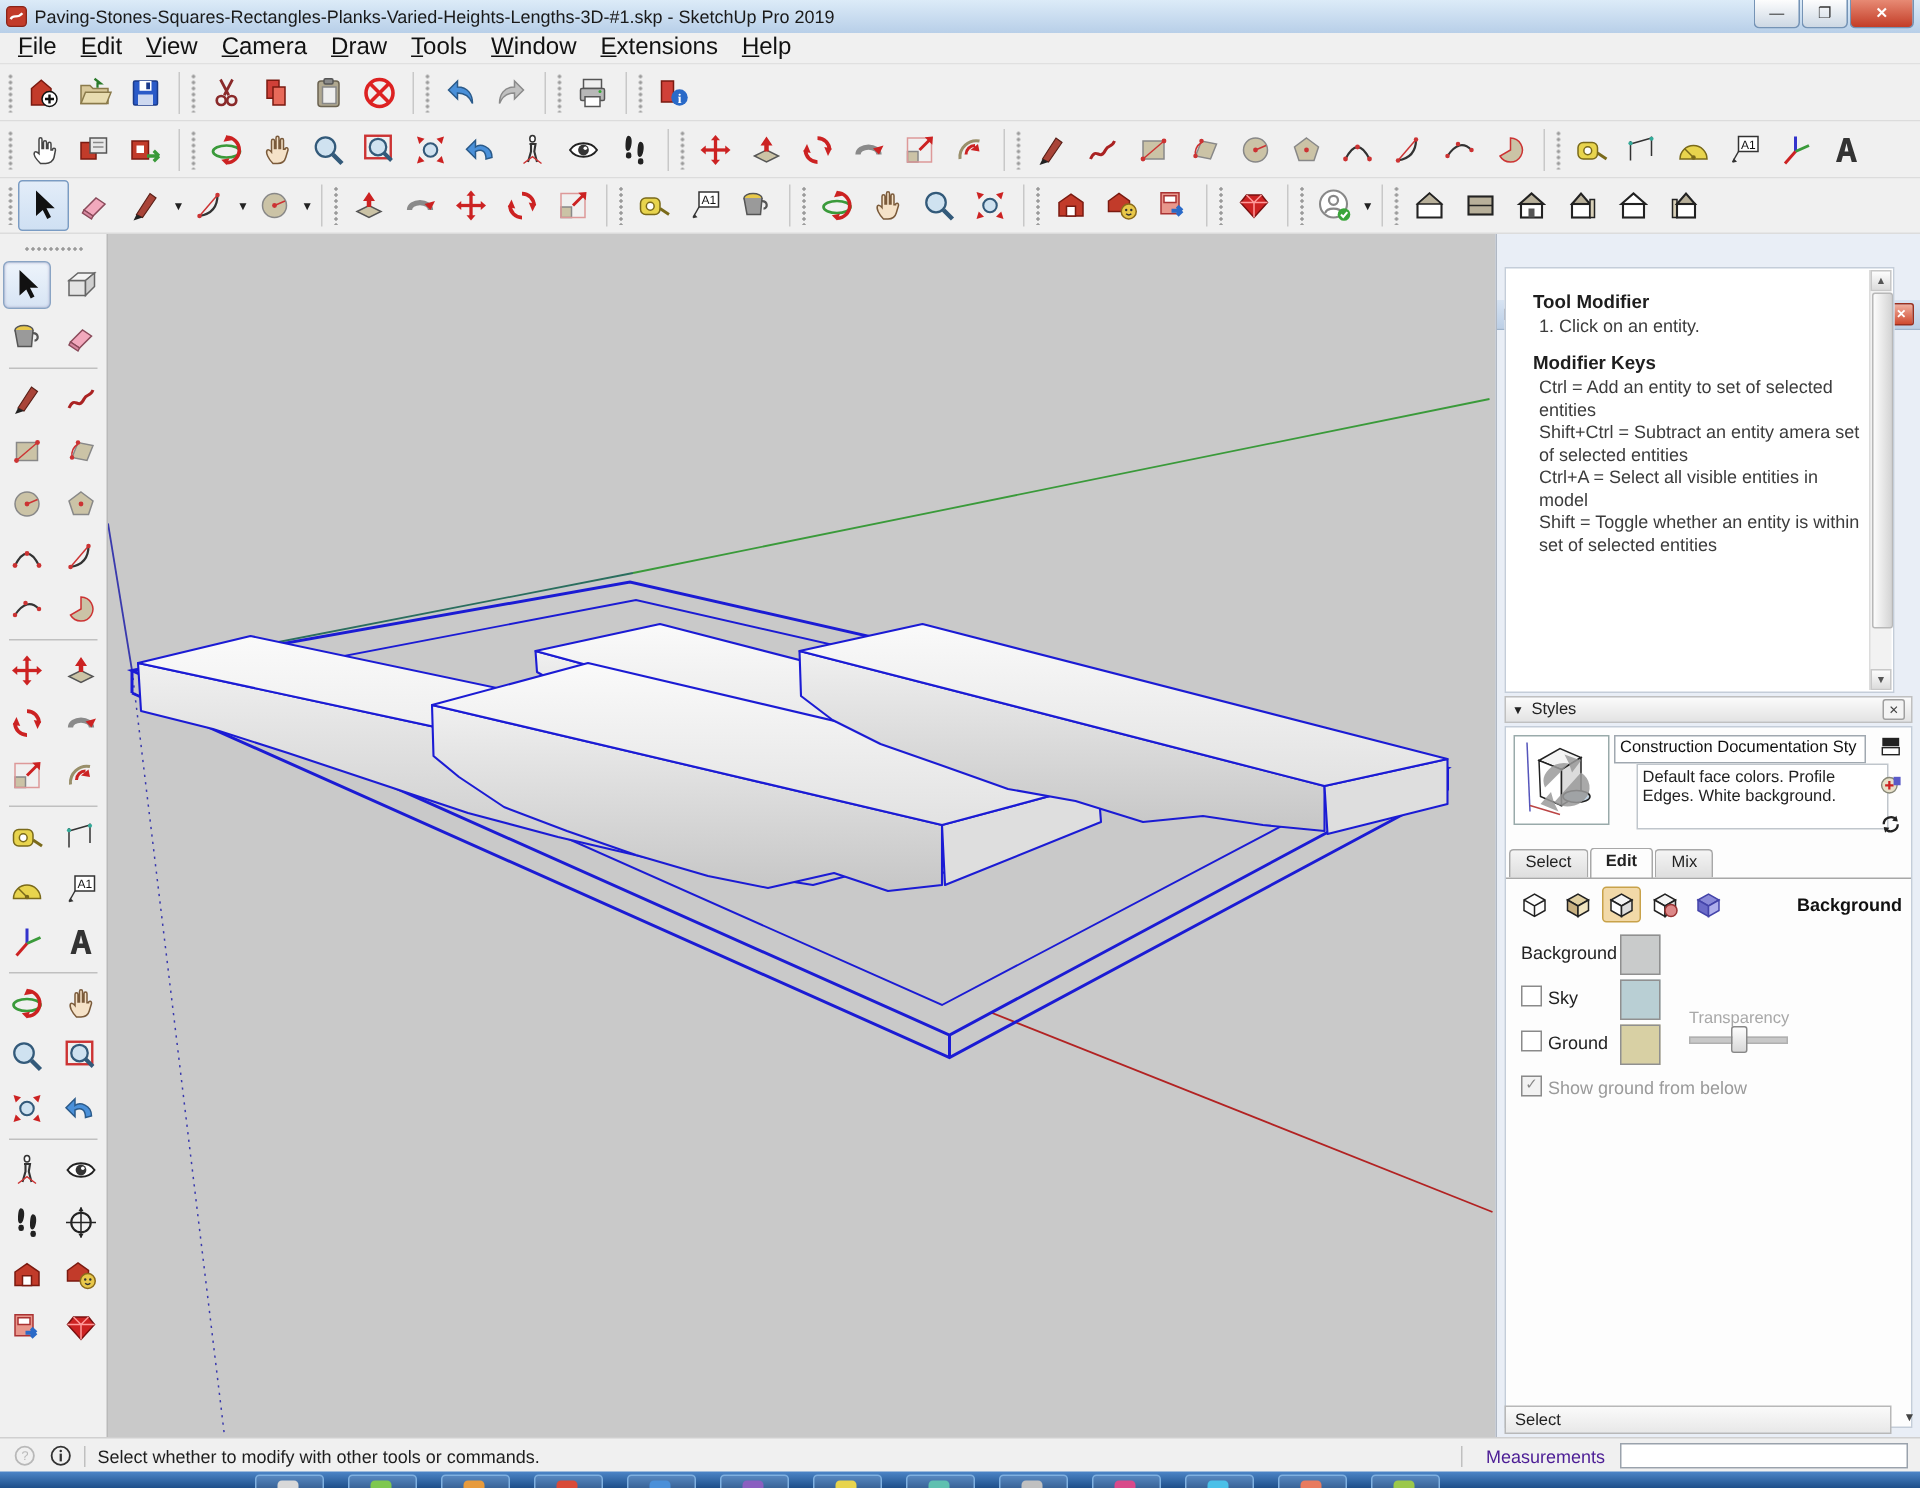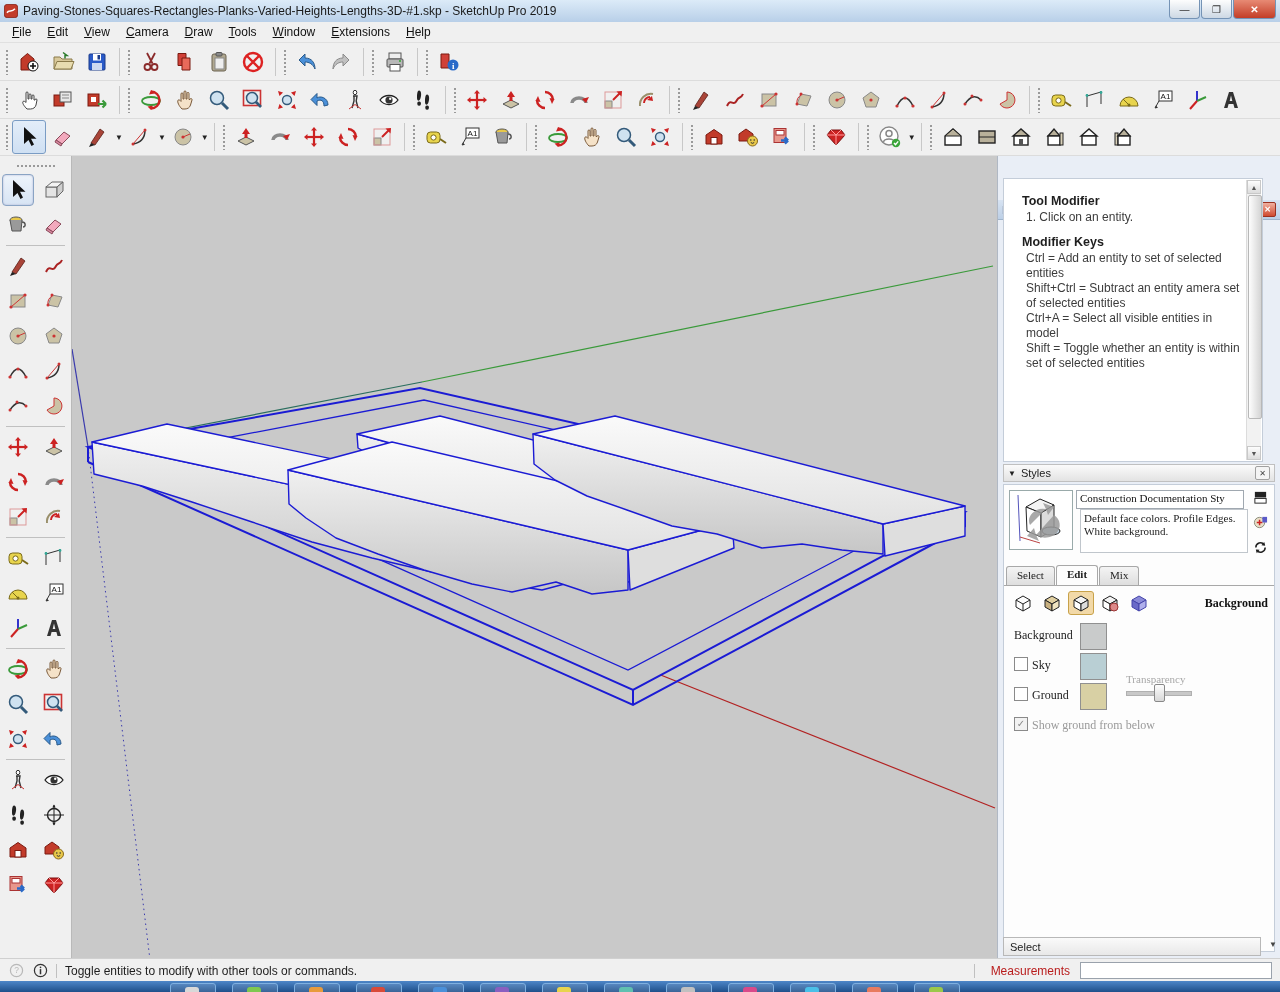--- a/index.html
+++ b/index.html
@@ -6,21 +6,21 @@
   .window{position:relative;width:1280px;height:992px;background:#f0f0f0;font-family:"Liberation Sans",sans-serif;overflow:hidden;}
   
   .titlebar{position:absolute;left:0;top:0;width:1280px;height:22px;background:linear-gradient(#dcebf8,#b8cfe8);border-bottom:1px solid #8aa8c8;display:flex;align-items:center;}
   .titlebar .app-icon{width:14px;height:14px;margin:0 5px 0 4px;}
   .titlebar .title{font-size:12px;color:#1a1a1a;}
   .winbtns{position:absolute;right:4px;top:0;display:flex;}
   .winbtn{width:29px;height:18px;border:1px solid #7593b5;border-top:none;background:linear-gradient(#fdfdfd,#cdd8e4);display:flex;align-items:center;justify-content:center;font-size:10px;color:#333;border-radius:0 0 4px 4px;margin-left:1px;}
   .winbtn.close{width:41px;background:linear-gradient(#e78a74,#c33d27);color:#fff;font-weight:bold;}
   
   .menubar{position:absolute;left:0;top:22px;width:1280px;height:21px;background:#f0f0f0;border-bottom:1px solid #e0e0e0;display:flex;align-items:center;padding-left:4px;box-sizing:border-box;}
-  .menu-item{font-size:12px;color:#111;padding:2px 8px;}
+  .menu-item{font-size:16px;color:#111;padding:2px 8px;}
   .menu-item u{text-decoration:underline;}
   
   .tbrow{position:absolute;left:0;width:1280px;background:#f0f0f0;display:flex;align-items:center;border-bottom:1px solid #dcdcdc;box-sizing:border-box;}
   #tbrow1{top:43px;height:38px;}
   #tbrow2{top:81px;height:38px;}
   #tbrow3{top:119px;height:37px;}
   .tbgroup{display:flex;align-items:center;height:100%;padding:0 3px;}
   .grip{width:4px;height:26px;margin:0 3px 0 2px;background-image:radial-gradient(circle,#9a9a9a 1px,transparent 1.2px);background-size:4px 4px;}
   .tbsep{width:1px;height:28px;background:#c8c8c8;margin:0 2px;}
   .tbbtn{width:32px;height:32px;display:flex;align-items:center;justify-content:center;border:1px solid transparent;border-radius:3px;}
@@ -47,24 +47,24 @@
   .instr-body{padding:5px 6px 0 22px;font-size:12px;color:#3c3c3c;line-height:15px;width:215px;}
   .instr-h{font-weight:bold;color:#1e1e1e;margin:10px 0 1px -4px;font-size:12.5px;}
   .learn{font-weight:bold;color:#2b2b2b;font-size:13px;margin-top:12px;margin-left:-4px;line-height:16px;}
   .scrollv{position:absolute;right:1px;top:1px;width:14px;height:280px;background:#f2f2f2;border-left:1px solid #dcdcdc;}
   .scr-arrow{height:14px;display:flex;align-items:center;justify-content:center;font-size:7px;color:#555;background:linear-gradient(#fdfdfd,#dcdcdc);border:1px solid #c8c8c8;box-sizing:border-box;}
   .scr-thumb{position:absolute;left:1px;top:15px;width:12px;height:222px;background:linear-gradient(90deg,#fdfdfd,#d4d4d4);border:1px solid #b8b8b8;border-radius:2px;}
   .scr-down{position:absolute;bottom:0;left:0;right:0;}
   .panel-hdr{position:absolute;left:5px;width:272px;height:18px;background:linear-gradient(#fbfbfb,#e3e3e3);border:1px solid #c0c0c0;display:flex;align-items:center;font-size:11px;color:#222;box-sizing:border-box;padding:0 4px;}
   .panel-hdr .caret{font-size:8px;margin-right:5px;}
   .panel-hdr .xbox{margin-left:auto;width:13px;height:12px;border:1px solid #a0a0a0;background:#f4f4f4;font-size:8px;display:flex;align-items:center;justify-content:center;color:#444;border-radius:2px;}
-  .styles-body{position:absolute;left:5px;top:328px;width:272px;height:468px;background:#fdfdfd;border:1px solid #c4cdd9;box-sizing:border-box;font-family:Liberation Serif, serif;}
+  .styles-body{position:absolute;left:5px;top:328px;width:272px;height:468px;background:#fdfdfd;border:1px solid #c4cdd9;box-sizing:border-box;}
   .sty-thumb{position:absolute;left:5px;top:5px;width:62px;height:58px;border:1px solid #9aa;background:#fff;}
   .sty-name{position:absolute;left:72px;top:5px;width:160px;height:15px;border:1px solid #a0a8b0;background:#fff;font-size:11px;padding:1px 3px;white-space:nowrap;overflow:hidden;color:#111;}
-  .sty-desc{position:absolute;left:76px;top:24px;width:160px;height:38px;border:1px solid #c0c6cc;background:#fff;font-size:11px;padding:2px 3px;color:#222;line-height:13px;}
+  .sty-desc{position:absolute;left:87px;top:24px;width:160px;height:38px;border:1px solid #c0c6cc;background:#fff;font-size:11px;padding:2px 3px;color:#222;line-height:13px;}
   .sty-tools{position:absolute;right:4px;top:5px;width:20px;display:flex;flex-direction:column;gap:6px;align-items:center;}
   .sty-tools svg{width:15px;height:15px;}
   .sty-tabs{position:absolute;left:2px;top:80px;display:flex;align-items:flex-end;height:20px;}
   .tab{font-size:11px;color:#222;padding:2px 10px;border:1px solid #a8a8a8;border-bottom:none;background:linear-gradient(#f4f4f4,#dedede);border-radius:3px 3px 0 0;margin-right:1px;height:14px;}
   .tab.active{background:#fdfdfd;font-weight:bold;height:16px;position:relative;top:1px;}
   .tabline{position:absolute;left:0;top:100px;width:270px;height:1px;background:#a8a8a8;}
   .edit-strip{position:absolute;left:6px;top:106px;width:258px;height:24px;display:flex;align-items:center;gap:3px;}
   .estrip-btn{width:24px;height:22px;display:flex;align-items:center;justify-content:center;border:1px solid transparent;border-radius:3px;}
   .estrip-btn.active{background:#f2d9a8;border:1px solid #c8a24a;}
   .estrip-btn svg{width:20px;height:20px;}
@@ -81,21 +81,21 @@
   .slider-track{position:absolute;left:122px;top:10px;width:64px;height:3px;background:#c8c8c8;border:1px solid #b0b0b0;}
   .slider-thumb{position:absolute;left:150px;top:3px;width:9px;height:16px;background:linear-gradient(#fdfdfd,#d8d8d8);border:1px solid #888;border-radius:2px;}
   .tray-bottom{position:absolute;left:5px;top:781px;width:258px;height:19px;background:linear-gradient(#fafafa,#e8e8e8);border:1px solid #b8b8b8;font-size:11px;color:#222;display:flex;align-items:center;padding:0 6px;box-sizing:border-box;}
   .tray-bottom-arrow{position:absolute;right:3px;top:784px;font-size:8px;color:#444;}
   
   .statusbar{position:absolute;left:0;top:958px;width:1280px;height:23px;background:#f0f0f0;border-top:1px solid #d0d0d0;display:flex;align-items:center;font-size:12px;color:#222;}
   .sb-icon{width:15px;height:15px;margin-left:9px;}
   .sb-sep{width:1px;height:14px;background:#c0c0c0;margin:0 8px;}
   .sb-msg{color:#1e1e1e;}
   .sb-right{margin-left:auto;display:flex;align-items:center;}
-  .sb-meas-label{font-size:12px;color:#b91c1c;margin:0 10px 0 8px;}
+  .sb-meas-label{font-size:12px;color:#4c1d95;margin:0 10px 0 8px;}
   .sb-meas-input{width:190px;height:15px;background:#fff;border:1px solid #9aa2ac;margin-right:8px;font-size:11px;}
   
   .taskbar{position:absolute;left:0;top:981px;width:1280px;height:11px;background:linear-gradient(#4d86c8,#1e4f8a);overflow:hidden;}
   .tb-item{position:absolute;top:2px;width:44px;height:12px;border:1px solid #7fb0e0;border-radius:3px 3px 0 0;background:rgba(255,255,255,0.12);}
   .tb-dot{position:absolute;left:14px;top:3px;width:14px;height:10px;border-radius:3px;}
 </style>
 </head>
 <body>
 
 <div class="window">
@@ -1258,21 +1258,21 @@
     <svg class="sb-icon" viewBox="0 0 16 16">
         <circle cx="8" cy="8" r="6.5" fill="none" stroke="#b8b8b8" stroke-width="1.3"></circle>
         <text x="5.6" y="11" font-size="9" fill="#b8b8b8" font-family="Liberation Sans,sans-serif">?</text>
       </svg>
     <svg class="sb-icon" viewBox="0 0 16 16">
         <circle cx="8" cy="8" r="6.5" fill="none" stroke="#333" stroke-width="1.3"></circle>
         <circle cx="8" cy="4.6" r="0.9" fill="#333"></circle>
         <rect x="7.2" y="6.5" width="1.6" height="5.5" fill="#333"></rect>
       </svg>
     <div class="sb-sep"></div>
-    <span class="sb-msg">Toggle entities to modify with other tools or commands.</span>
+    <span class="sb-msg">Select whether to modify with other tools or commands.</span>
     <div class="sb-right">
       <div class="sb-sep"></div>
       <span class="sb-meas-label">Measurements</span>
       <div class="sb-meas-input"></div>
     </div>
   </div>
 
   <div class="taskbar" id="taskbar">
       <div class="tb-item" style="left: 170px;">
         <div class="tb-dot" style="background: rgb(216, 216, 216);"></div>

